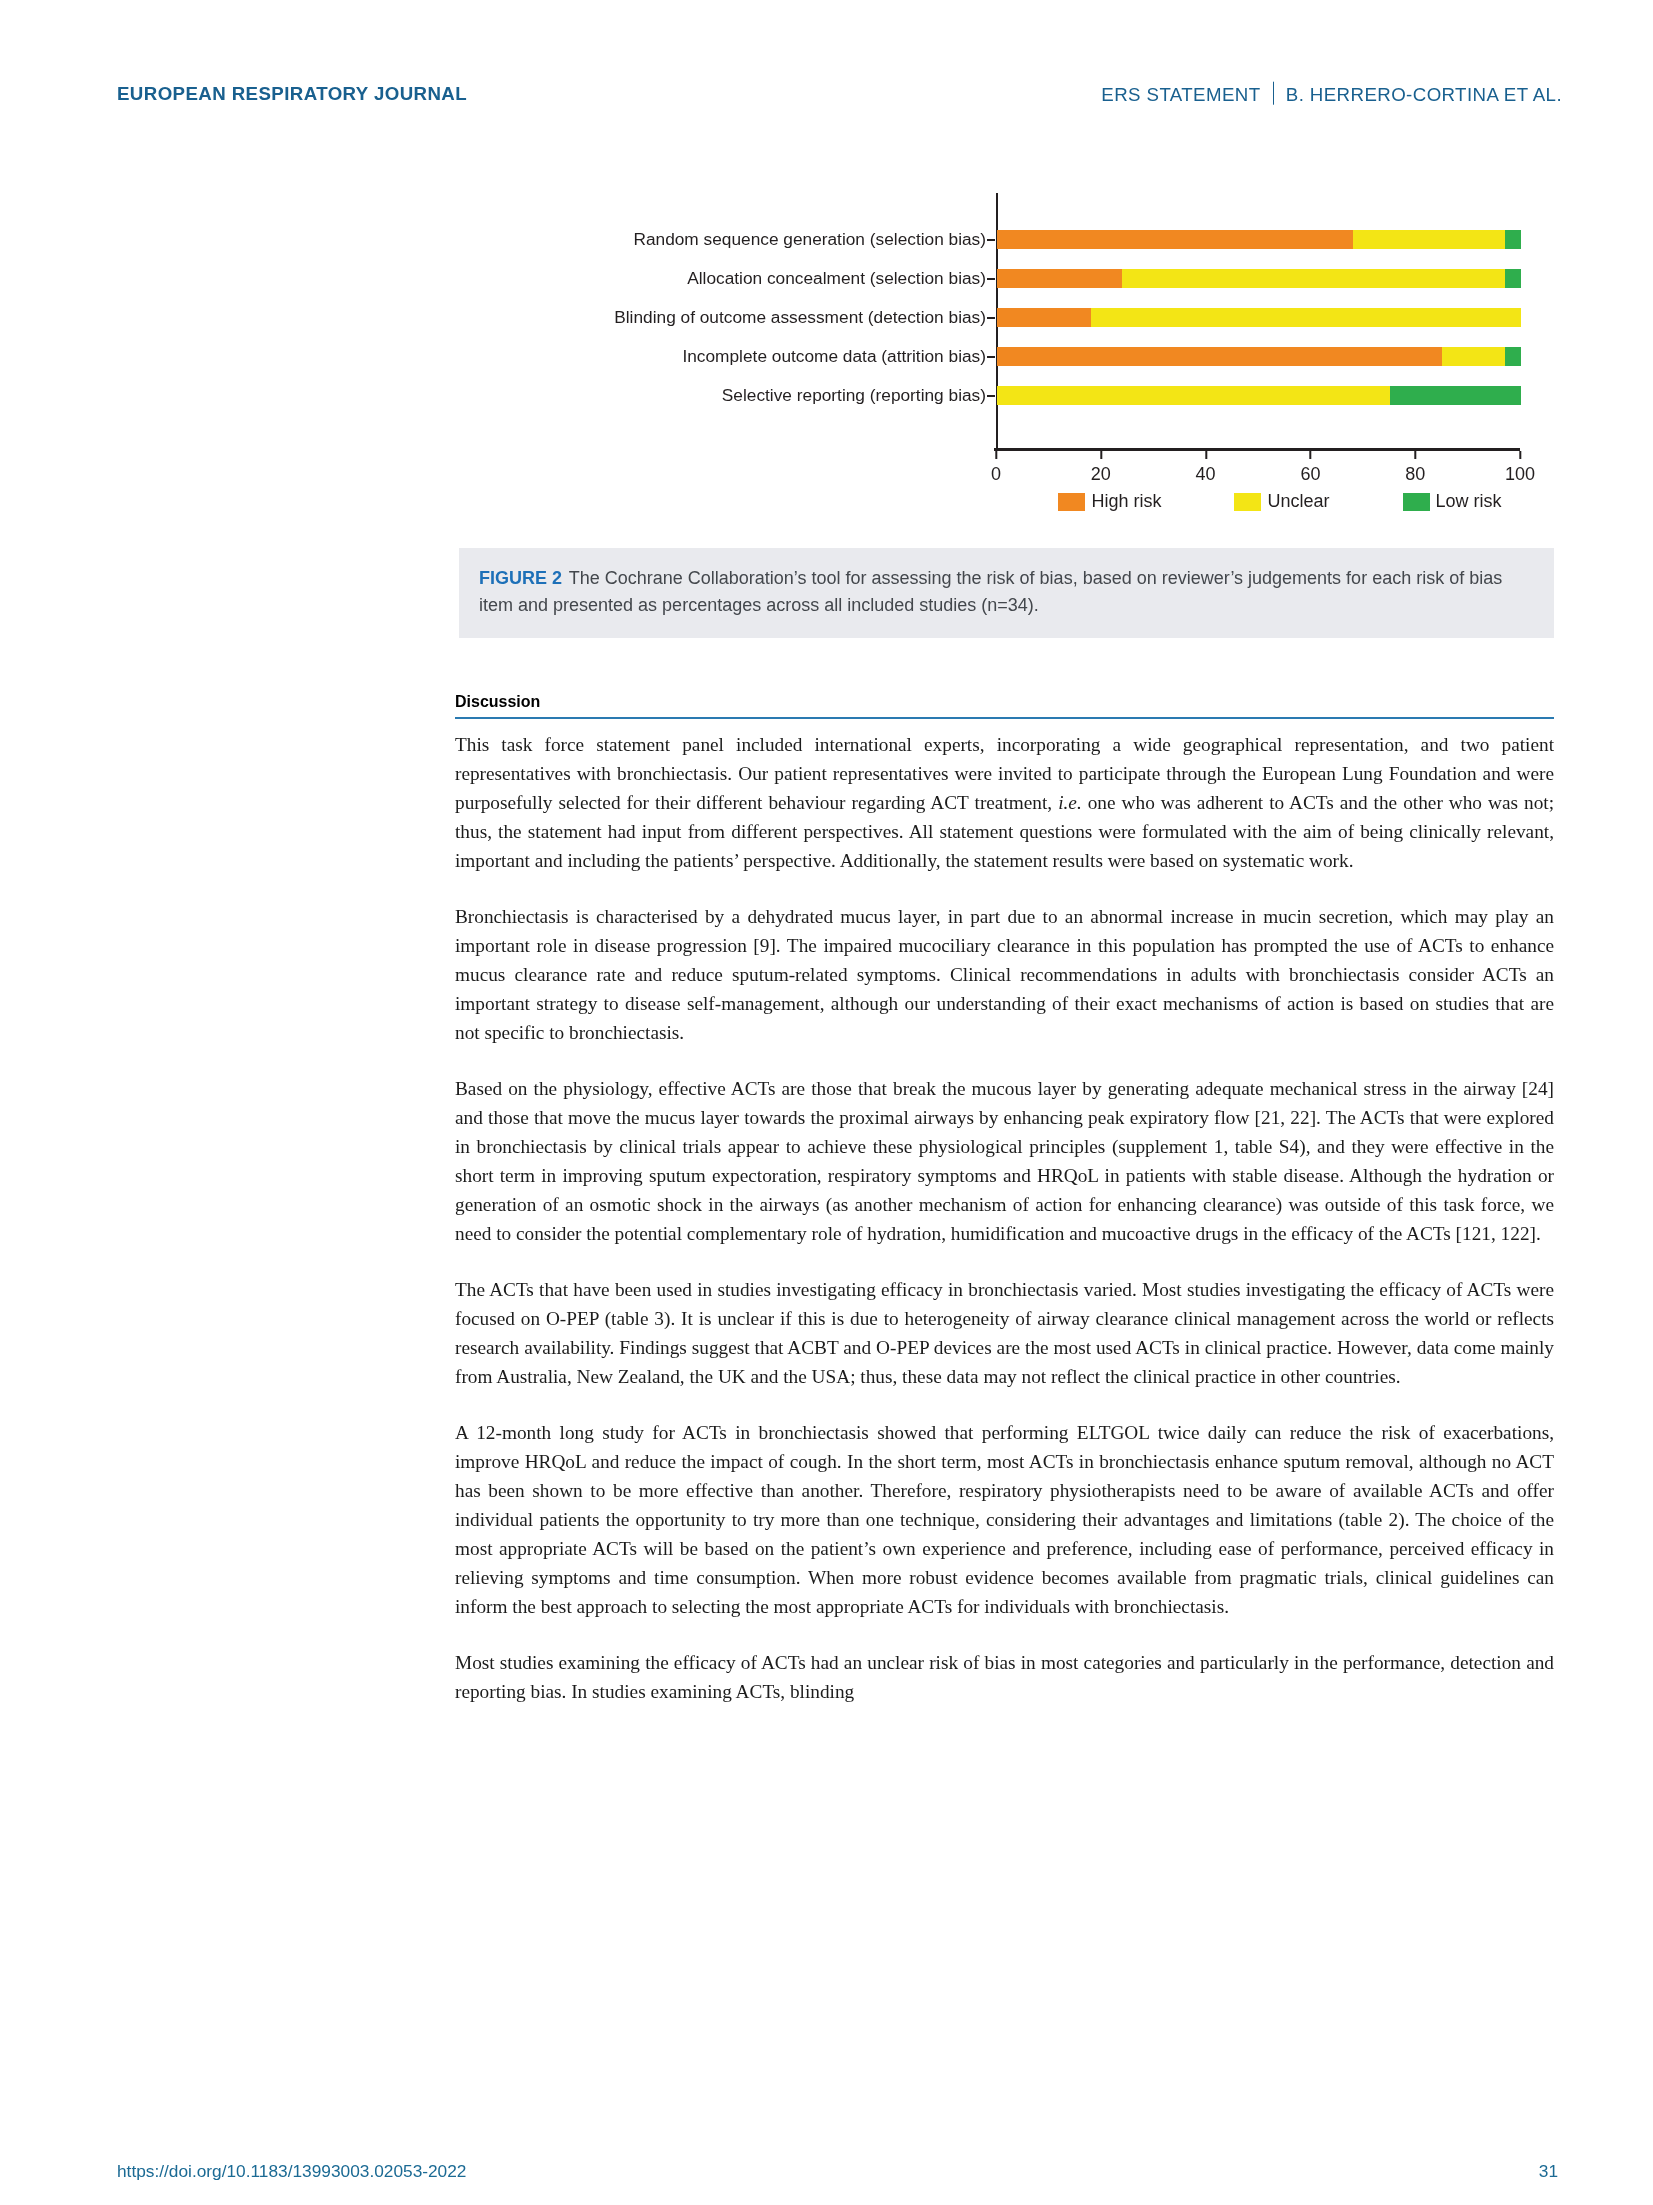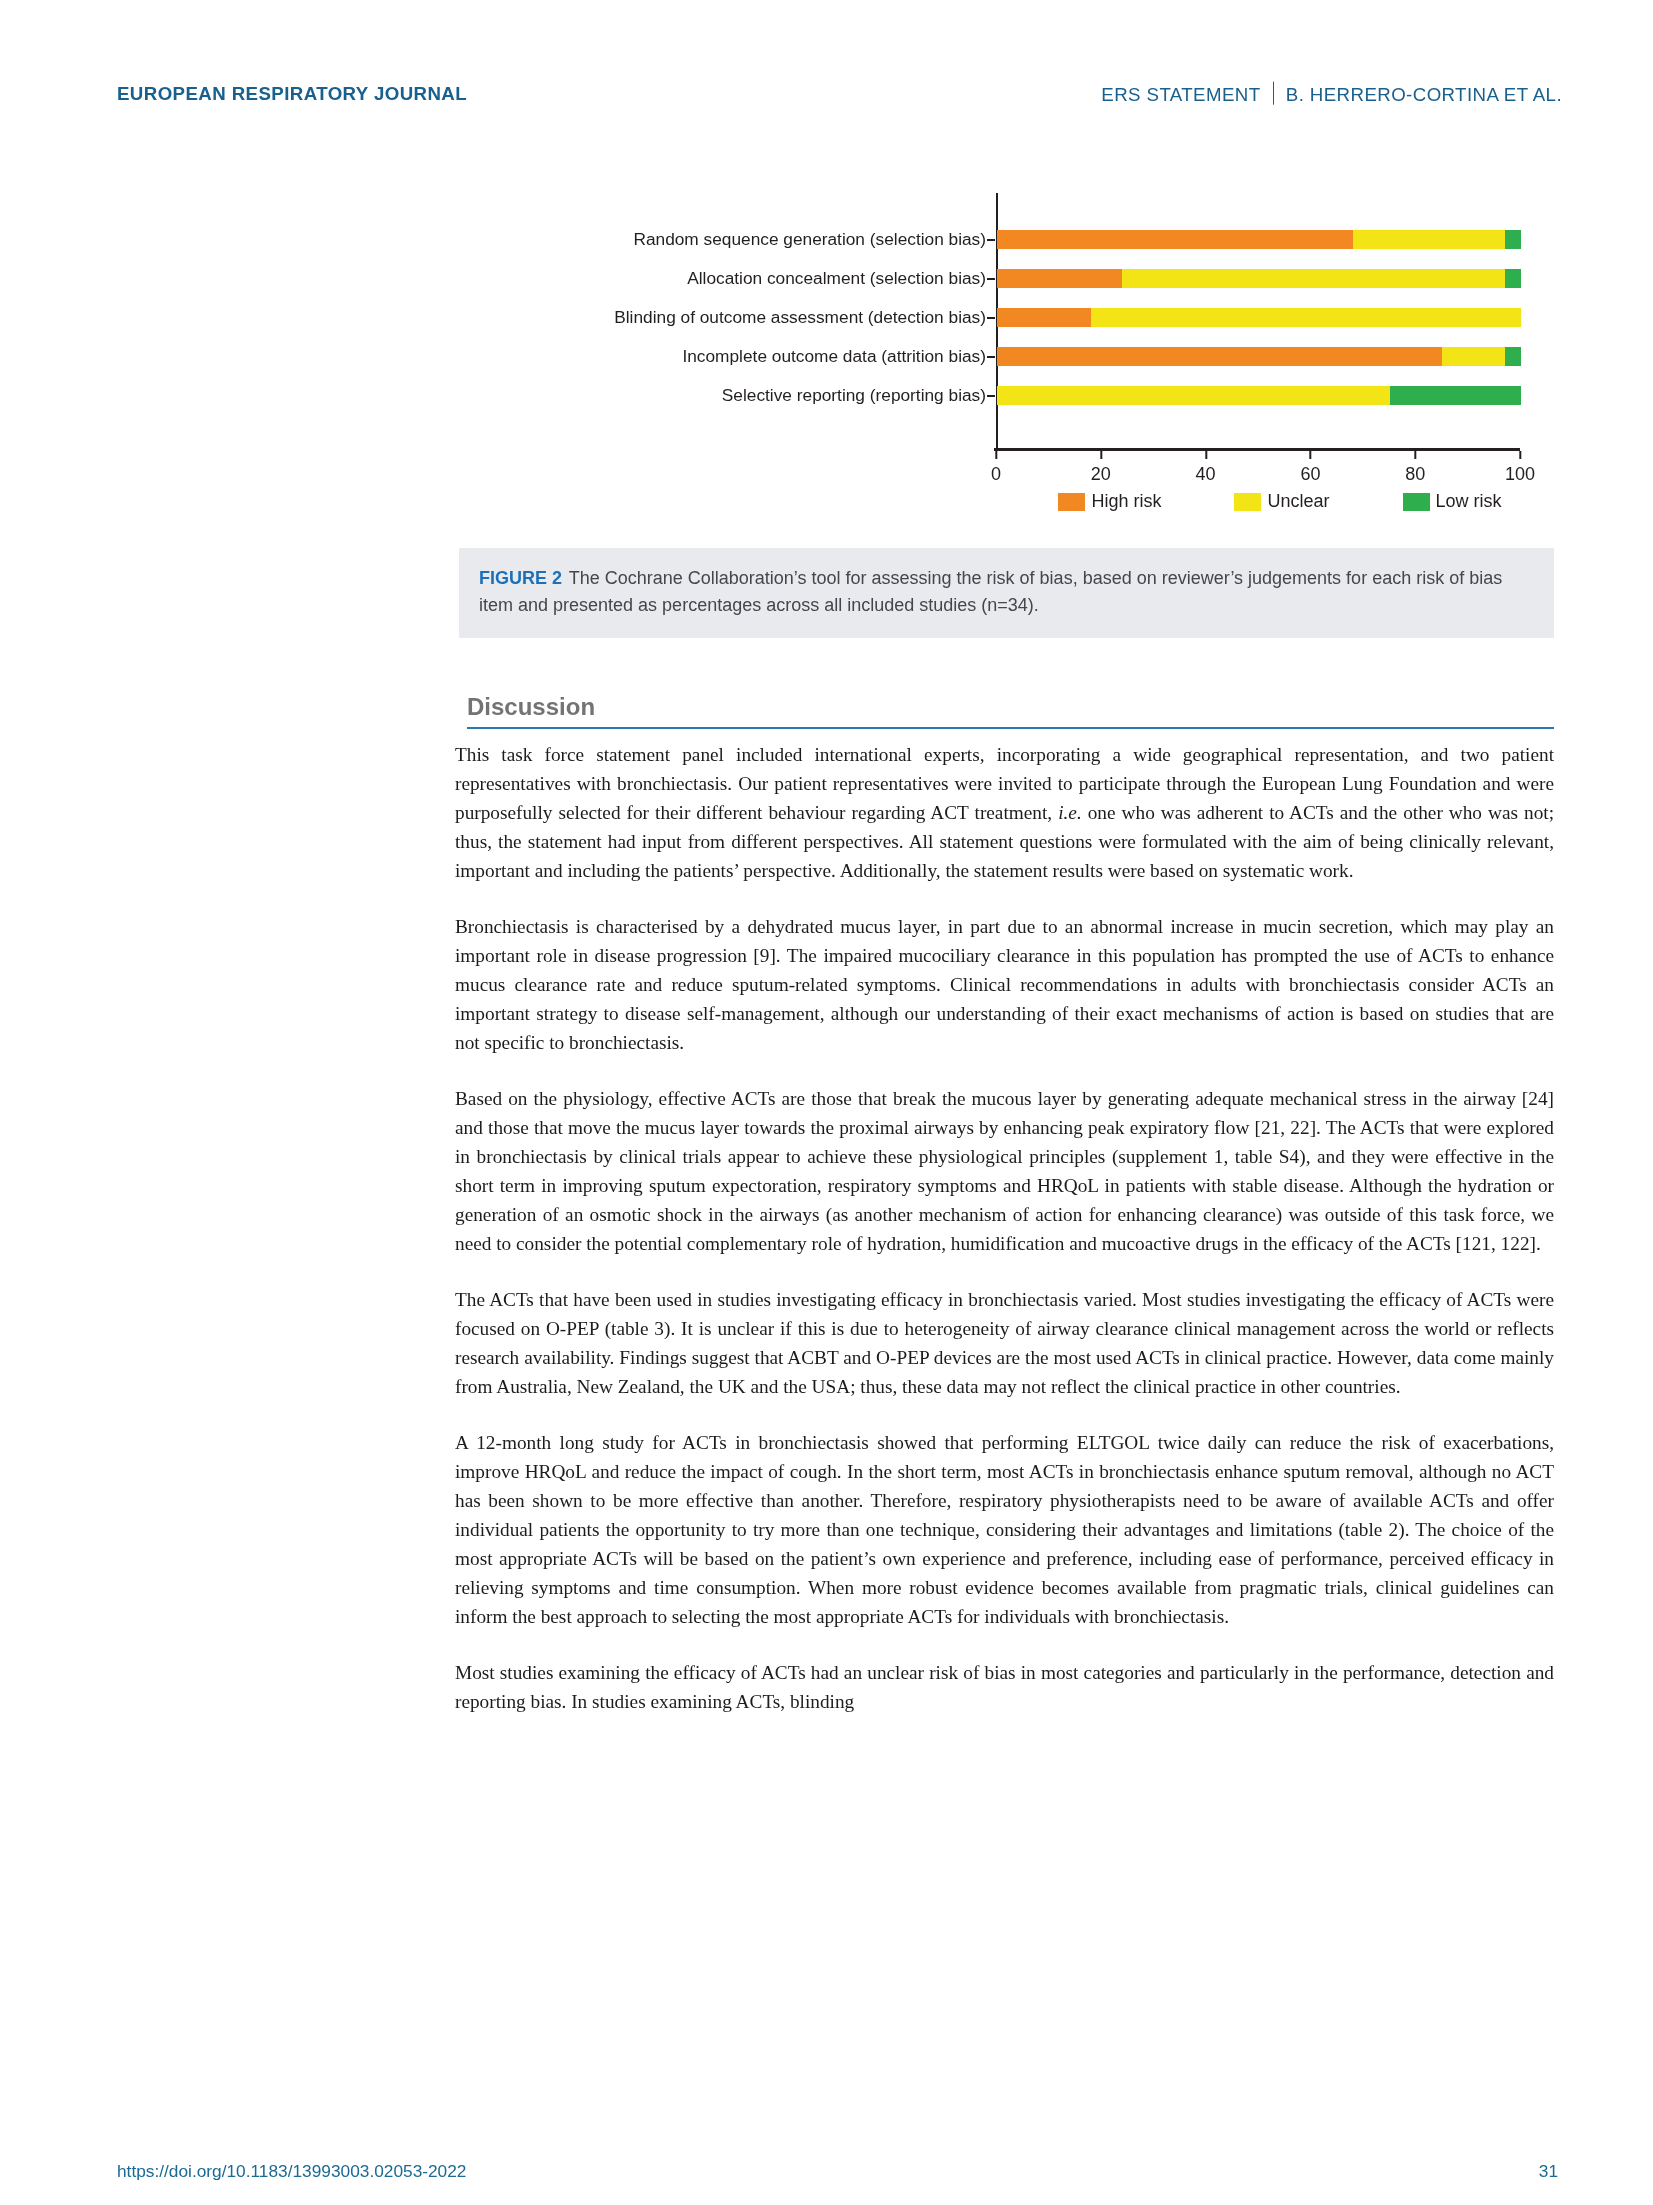--- a/index.html
+++ b/index.html
@@ -83,22 +83,22 @@
     padding:17.3px 20px 18.7px 20px;
     font-size:18px; line-height:27px; color:#43474c;
   }
   .fig-label{font-weight:bold; color:#1d70b8; margin-right:6.7px;}
 
   
   .body-block{
     position:absolute; left:455px; top:693px; width:1099px;
   }
   .section-heading{
-    font-size:24px; font-weight:bold; color:#737373;
-    padding-bottom:6px; margin:0 0 0 12px;
+    font-size:16px; font-weight:bold; color:#000000;
+    padding-bottom:6px; margin:0 0 0 0;
     border-bottom:2.7px solid #2a7ab1;
   }
   .body-text p{
     font-family:"Liberation Serif", serif;
     font-size:19.3px; line-height:29px; color:#1c1c1c;
     text-align:justify; margin:0 0 27px 0;
   }
   .body-text p:first-child{margin-top:10.7px;}
 
   

